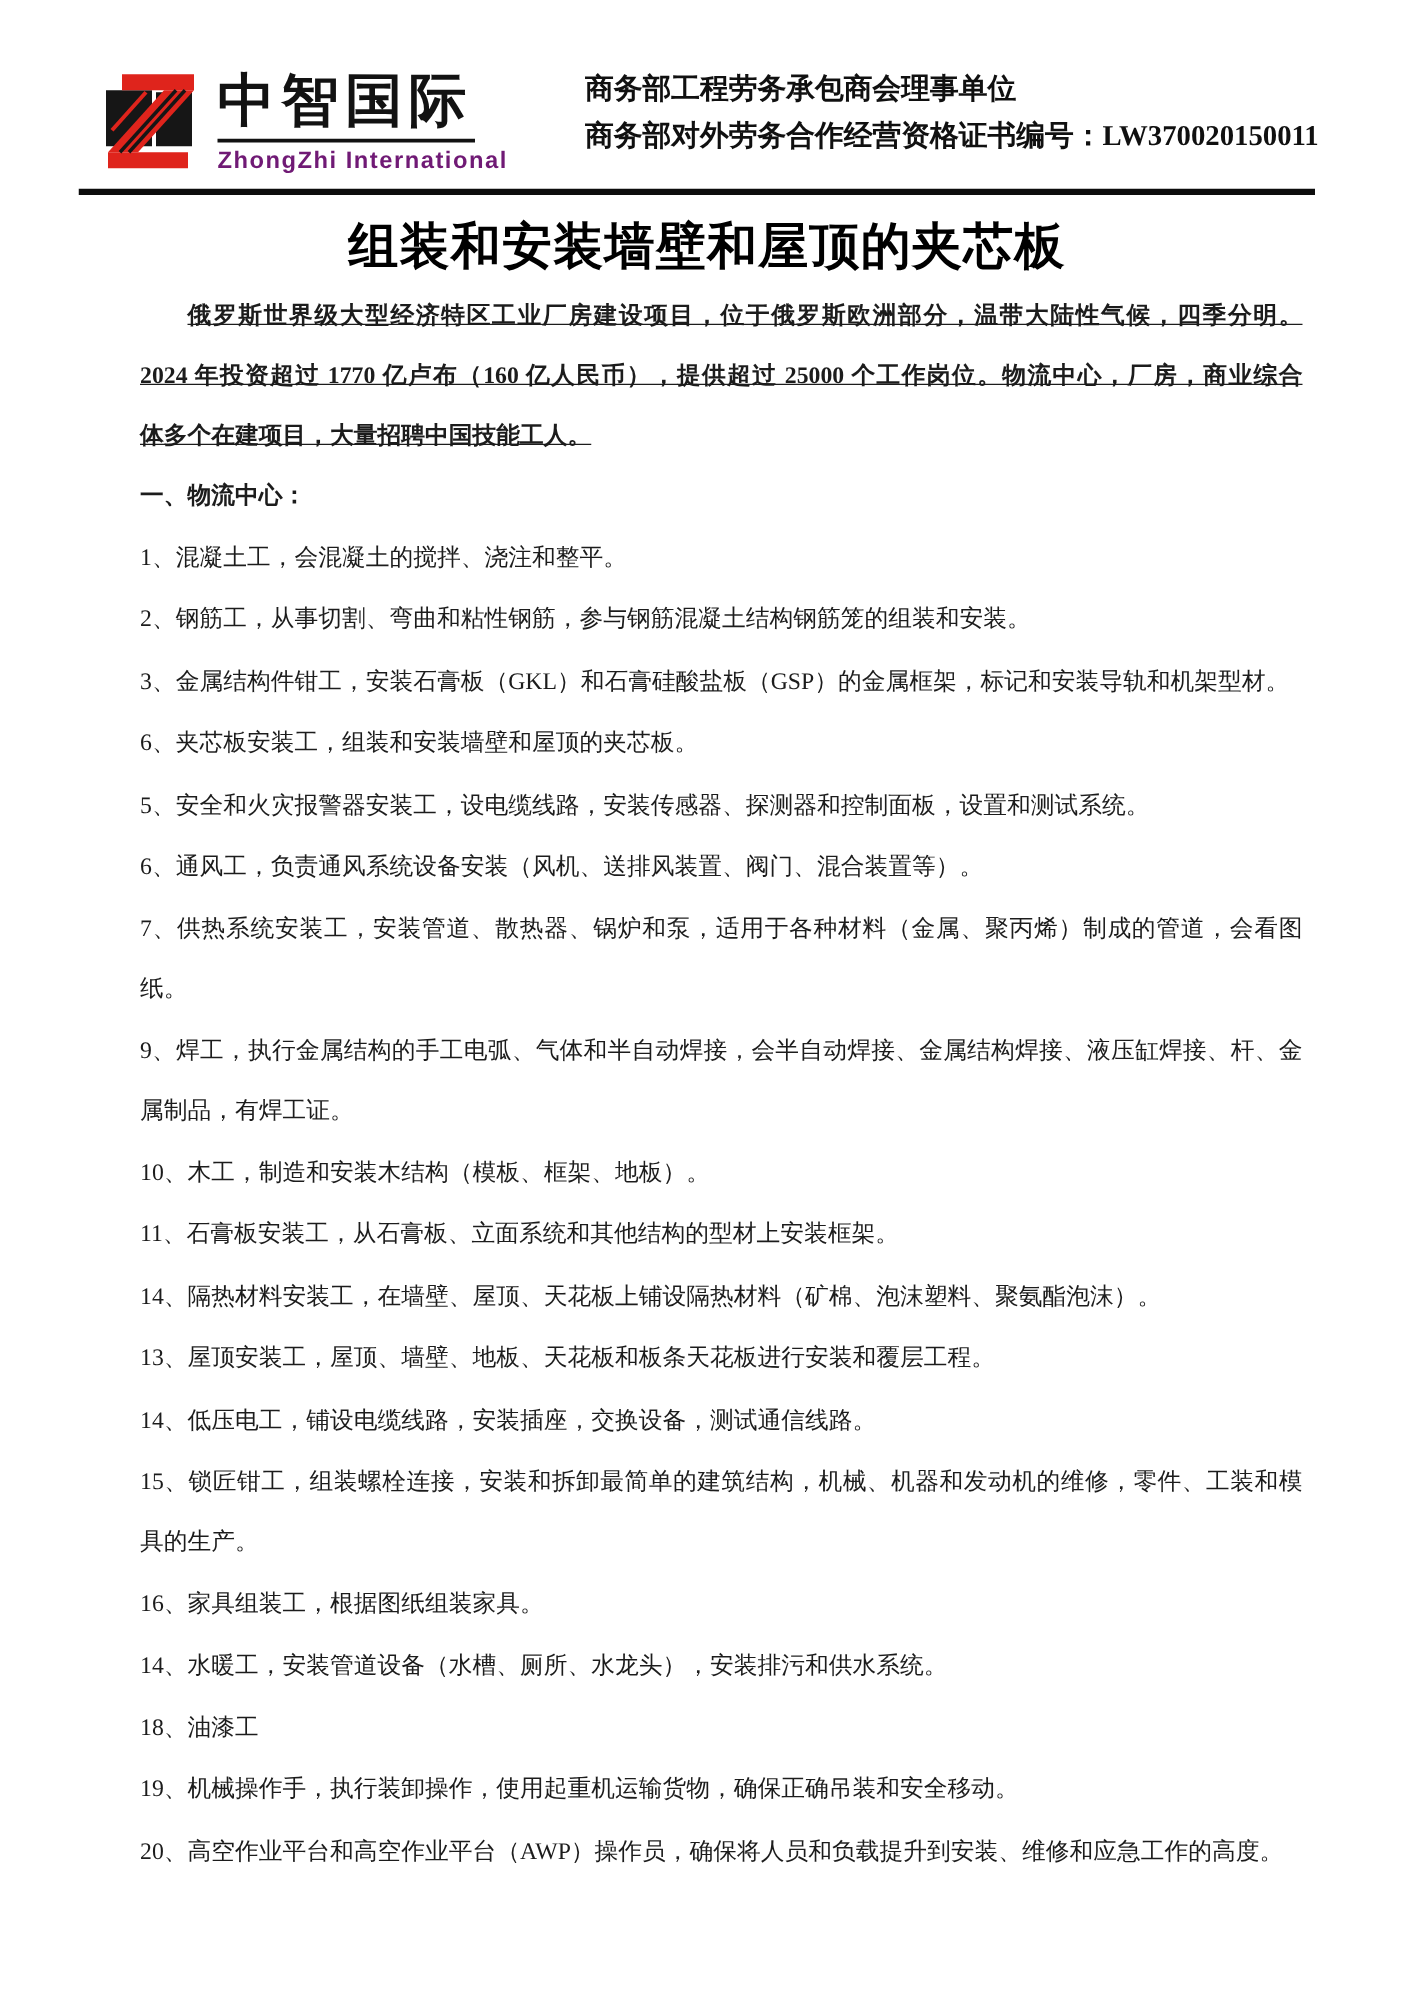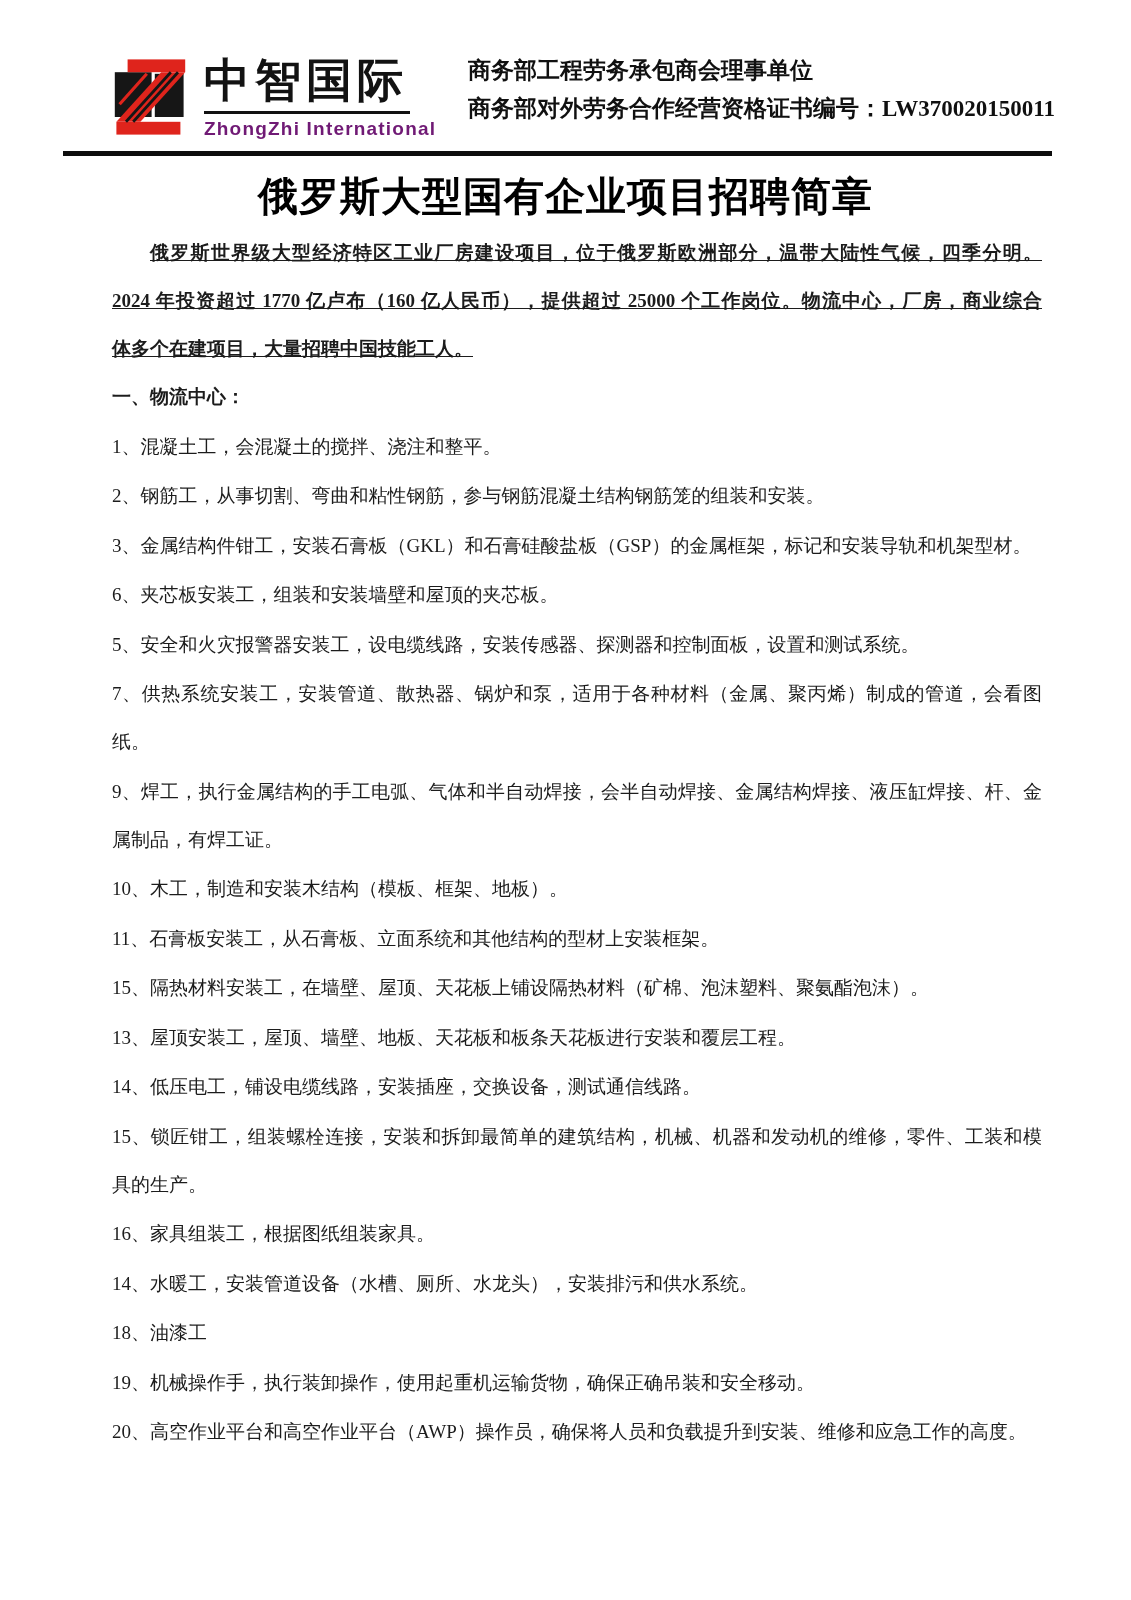--- a/index.html
+++ b/index.html
@@ -11,21 +11,21 @@
     margin: 0 auto;
     background: #ffffff;
     overflow: hidden;
     font-family: "Liberation Serif", "DejaVu Serif", serif;
     color: #1c1c1c;
   }
   
   .header {
     display: flex;
     align-items: flex-start;
-    padding: 52px 76px 0 110px;
+    padding: 52px 76px 0 80px;
   }
   .logo-group { display: flex; align-items: flex-start; }
   .logo-mark { width: 80px; height: 90px; flex: 0 0 auto; }
   .logo-textcol { margin-left: 14px; display: flex; flex-direction: column; }
   .logo-cn {
     font-family: "Liberation Sans", "DejaVu Sans", sans-serif;
     font-weight: 900;
     font-size: 46px;
     line-height: 56px;
     letter-spacing: 5px;
@@ -117,39 +117,40 @@
       </div>
     </div>
     <div class="credentials">
       <div>商务部工程劳务承包商会理事单位</div>
       <div>商务部对外劳务合作经营资格证书编号：LW370020150011</div>
     </div>
   </div>
 
   <div class="header-divider"></div>
 
-  <h1 class="doc-title">俄罗斯大型国有企业项目招聘简章</h1>
+  <h1 class="doc-title">组装和安装墙壁和屋顶的夹芯板</h1>
 
   <div class="content">
     <p class="intro-line first">俄罗斯世界级大型经济特区工业厂房建设项目，位于俄罗斯欧洲部分，温带大陆性气候，四季分明。</p>
     <p class="intro-line">2024 年投资超过 1770 亿卢布（160 亿人民币），提供超过 25000 个工作岗位。物流中心，厂房，商业综合</p>
     <p class="intro-line last">体多个在建项目，大量招聘中国技能工人。</p>
 
     <p class="section-heading">一、物流中心：</p>
 
     <p class="job">1、混凝土工，会混凝土的搅拌、浇注和整平。</p>
     <p class="job">2、钢筋工，从事切割、弯曲和粘性钢筋，参与钢筋混凝土结构钢筋笼的组装和安装。</p>
     <p class="job">3、金属结构件钳工，安装石膏板（GKL）和石膏硅酸盐板（GSP）的金属框架，标记和安装导轨和机架型材。</p>
     <p class="job">6、夹芯板安装工，组装和安装墙壁和屋顶的夹芯板。</p>
     <p class="job">5、安全和火灾报警器安装工，设电缆线路，安装传感器、探测器和控制面板，设置和测试系统。</p>
+    <p class="job">6、通风工，负责通风系统设备安装（风机、送排风装置、阀门、混合装置等）。</p>
     <p class="job">7、供热系统安装工，安装管道、散热器、锅炉和泵，适用于各种材料（金属、聚丙烯）制成的管道，会看图纸。</p>
     <p class="job">9、焊工，执行金属结构的手工电弧、气体和半自动焊接，会半自动焊接、金属结构焊接、液压缸焊接、杆、金属制品，有焊工证。</p>
     <p class="job">10、木工，制造和安装木结构（模板、框架、地板）。</p>
     <p class="job">11、石膏板安装工，从石膏板、立面系统和其他结构的型材上安装框架。</p>
-    <p class="job">15、隔热材料安装工，在墙壁、屋顶、天花板上铺设隔热材料（矿棉、泡沫塑料、聚氨酯泡沫）。</p>
+    <p class="job">14、隔热材料安装工，在墙壁、屋顶、天花板上铺设隔热材料（矿棉、泡沫塑料、聚氨酯泡沫）。</p>
     <p class="job">13、屋顶安装工，屋顶、墙壁、地板、天花板和板条天花板进行安装和覆层工程。</p>
     <p class="job">14、低压电工，铺设电缆线路，安装插座，交换设备，测试通信线路。</p>
     <p class="job">15、锁匠钳工，组装螺栓连接，安装和拆卸最简单的建筑结构，机械、机器和发动机的维修，零件、工装和模具的生产。</p>
     <p class="job">16、家具组装工，根据图纸组装家具。</p>
     <p class="job">14、水暖工，安装管道设备（水槽、厕所、水龙头），安装排污和供水系统。</p>
     <p class="job">18、油漆工</p>
     <p class="job">19、机械操作手，执行装卸操作，使用起重机运输货物，确保正确吊装和安全移动。</p>
     <p class="job">20、高空作业平台和高空作业平台（AWP）操作员，确保将人员和负载提升到安装、维修和应急工作的高度。</p>
   </div>
 

